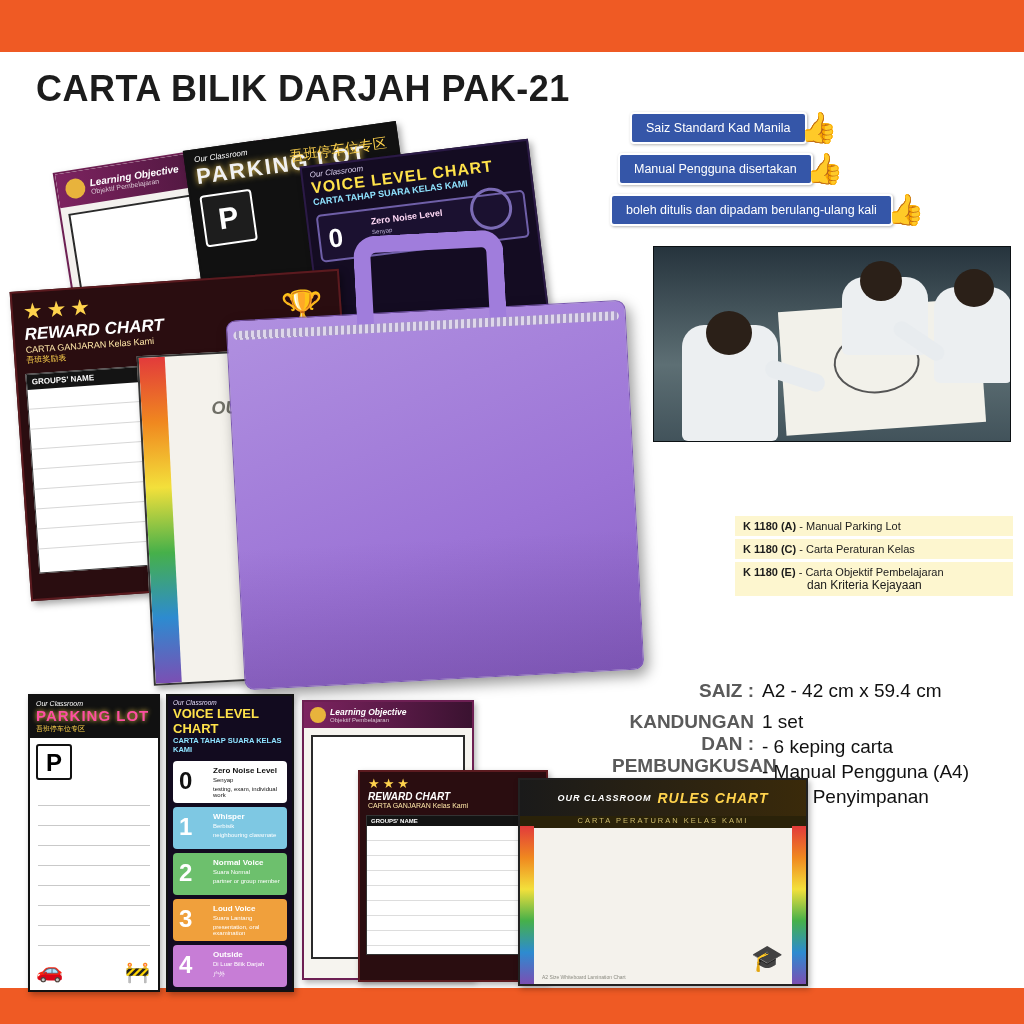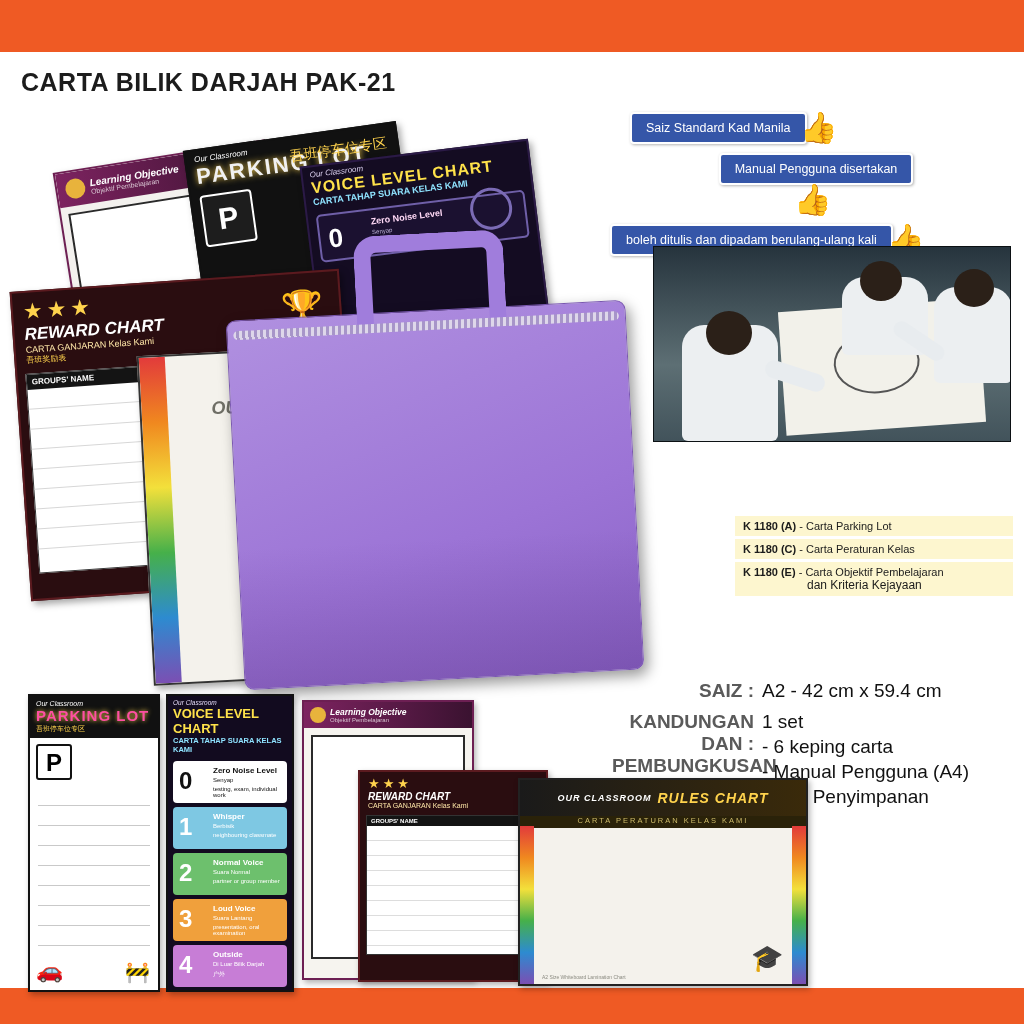--- a/index.html
+++ b/index.html
@@ -8,22 +8,22 @@
     width:1024px; height:1024px;
     font-family:"Liberation Sans", sans-serif;
     background:#ffffff;
     position:relative;
     overflow:hidden;
   }
   .top-bar { position:absolute; left:0; top:0; width:1024px; height:52px; background:#ef5a24; }
   .bottom-bar { position:absolute; left:0; top:988px; width:1024px; height:36px; background:#ef5a24; }
 
   .title {
-    position:absolute; left:21px; top:68px;
-    font-size:25px; font-weight:bold; letter-spacing:0.5px;
+    position:absolute; left:36px; top:68px;
+    font-size:36px; font-weight:bold; letter-spacing:0.5px;
     color:#1c1c1c;
   }
 
   
   .collage { position:absolute; left:10px; top:130px; width:650px; height:560px; }
 
   .chart {
     position:absolute;
     border:2px solid #111;
     box-shadow:3px 4px 7px rgba(0,0,0,.35);
@@ -98,21 +98,21 @@
 
   
   .callouts { position:absolute; left:618px; top:112px; width:396px; }
   .callout { display:flex; align-items:center; margin-bottom:9px; }
   .callout .pill {
     background:#3556a8; color:#fff; font-size:12.5px; padding:7px 14px;
     border-radius:4px; border:2px solid #ffffff; box-shadow:1px 1px 3px rgba(0,0,0,.3);
   }
   .callout .thumb { margin-left:-6px; font-size:30px; color:#fff; -webkit-text-stroke:1px #2a4f96; line-height:1; }
   .co1 { margin-left:12px; }
-  .co2 { margin-left:0px;flex-direction:column; }
+  .co2 { margin-left:0px; }
   .co3 { margin-left:-8px; }
 
   
   .photo { position:absolute; left:653px; top:246px; width:358px; height:196px;
            background:#1e2a33; overflow:hidden; border:1px solid #0c1114; }
   .photo .floor { position:absolute; left:0; right:0; top:0; height:196px;
     background:linear-gradient(180deg,#26343d,#5d6f74 60%,#41525a); }
   .photo .paper { position:absolute; left:128px; top:58px; width:200px; height:124px;
     background:#f2f1ea; transform:rotate(-4deg); }
   .photo .circ { position:absolute; left:52px; top:26px; width:86px; height:62px; border:2px solid #555; border-radius:50%; }
@@ -291,21 +291,21 @@
   <div class="head" style="left:52px;top:64px;width:46px;height:44px;"></div>
   <div class="head" style="left:206px;top:14px;width:42px;height:40px;"></div>
   <div class="head" style="left:300px;top:22px;width:40px;height:38px;"></div>
   <div class="arm" style="left:110px;top:120px;width:62px;height:18px;transform:rotate(18deg);"></div>
   <div class="arm" style="left:236px;top:86px;width:58px;height:16px;transform:rotate(34deg);"></div>
 </div>
 
 <div class="codes">
   <div class="code-row">
     <b>K 1180 (A)</b>
-    <span>- Carta Parking Lot</span>
+    <span>- Manual Parking Lot</span>
   </div>
   <div class="code-row">
     <b>K 1180 (C)</b>
     <span>- Carta Peraturan Kelas</span>
   </div>
   <div class="code-row">
     <b>K 1180 (E)</b>
     <span>- Carta Objektif Pembelajaran</span>
     <span class="sub">dan Kriteria Kejayaan</span>
   </div>

